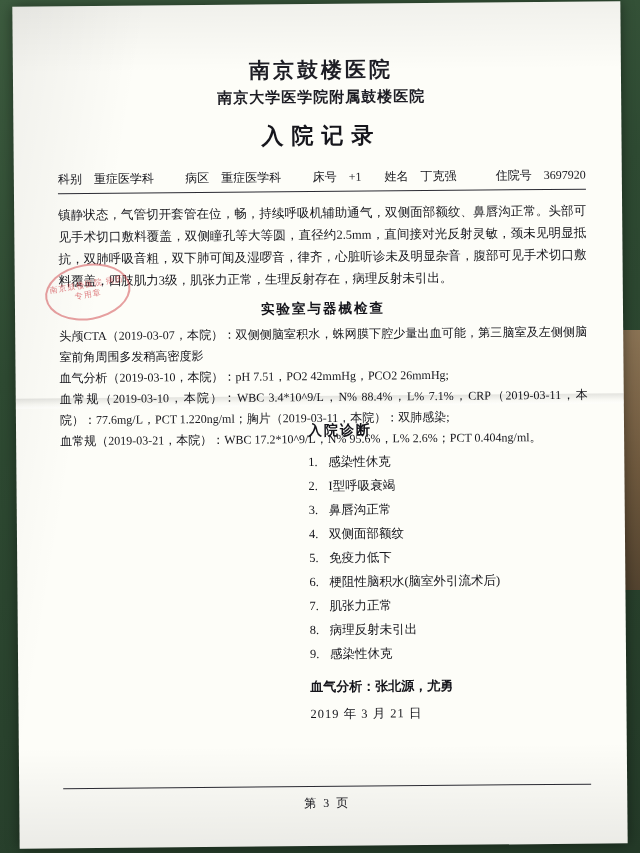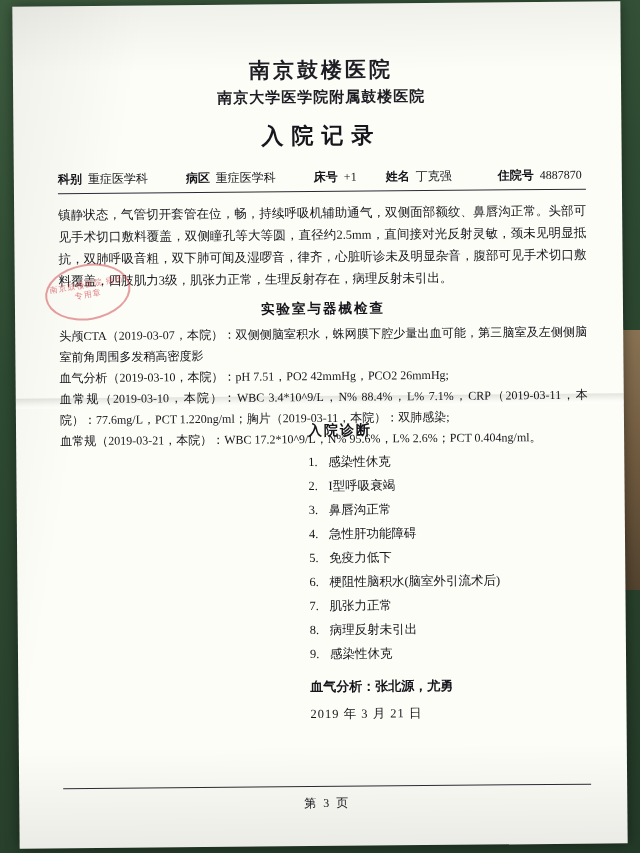--- a/index.html
+++ b/index.html
@@ -97,21 +97,21 @@
   .meta-row{
     display:flex;
     gap:0px;
     font-size:12px;
     margin-top:18px;
     padding-bottom:5px;
     border-bottom:1.4px solid #2b2b33;
     color:#14141a;
   }
   .meta-row .cell{ white-space:nowrap; }
-  .meta-row .cell .lbl{ margin-right:6px;font-weight:bold; }
+  .meta-row .cell .lbl{ margin-right:12px; }
   .m1{width:128px}
   .m2{width:128px}
   .m3{width:72px}
   .m4{width:112px}
   .m5{flex:1}
 
   .body-text{
     margin-top:10px;
     font-size:12.5px;
     line-height:22px;
@@ -221,21 +221,21 @@
       <div class="cell m2">
         <span class="lbl">病区</span><span>重症医学科</span>
       </div>
       <div class="cell m3">
         <span class="lbl">床号</span><span>+1</span>
       </div>
       <div class="cell m4">
         <span class="lbl">姓名</span><span>丁克强</span>
       </div>
       <div class="cell m5">
-        <span class="lbl">住院号</span><span>4887870</span>
+        <span class="lbl">住院号</span><span>3697920</span>
       </div>
     </div>
 
     <div class="body-text">镇静状态，气管切开套管在位，畅，持续呼吸机辅助通气，双侧面部额纹、鼻唇沟正常。头部可见手术切口敷料覆盖，双侧瞳孔等大等圆，直径约2.5mm，直间接对光反射灵敏，颈未见明显抵抗，双肺呼吸音粗，双下肺可闻及湿啰音，律齐，心脏听诊未及明显杂音，腹部可见手术切口敷料覆盖，四肢肌力3级，肌张力正常，生理反射存在，病理反射未引出。</div>
 
     <div class="section-h">实验室与器械检查</div>
 
     <div class="lab-line">头颅CTA（2019-03-07，本院）：双侧侧脑室积水，蛛网膜下腔少量出血可能，第三脑室及左侧侧脑室前角周围多发稍高密度影</div>
     <div class="lab-line">血气分析（2019-03-10，本院）：pH 7.51，PO2 42mmHg，PCO2 26mmHg;</div>
     <div class="lab-line">血常规（2019-03-10，本院）：WBC 3.4*10^9/L，N% 88.4%，L% 7.1%，CRP（2019-03-11，本院）：77.6mg/L，PCT 1.220ng/ml；胸片（2019-03-11，本院）：双肺感染;</div>
@@ -244,21 +244,21 @@
   </div>
 
   <div class="stamp">南京鼓楼医院 病历专用章</div>
 
   <div class="dx-block">
     <div class="dx-title">入院诊断</div>
 
     <div class="dx-item"><span class="dx-num">1.</span><span>感染性休克</span></div>
     <div class="dx-item"><span class="dx-num">2.</span><span>I型呼吸衰竭</span></div>
     <div class="dx-item"><span class="dx-num">3.</span><span>鼻唇沟正常</span></div>
-    <div class="dx-item"><span class="dx-num">4.</span><span>急性肝功能障碍</span></div>
+    <div class="dx-item"><span class="dx-num">4.</span><span>双侧面部额纹</span></div>
     <div class="dx-item"><span class="dx-num">5.</span><span>免疫力低下</span></div>
     <div class="dx-item"><span class="dx-num">6.</span><span>梗阻性脑积水(脑室外引流术后)</span></div>
     <div class="dx-item"><span class="dx-num">7.</span><span>肌张力正常</span></div>
     <div class="dx-item"><span class="dx-num">8.</span><span>病理反射未引出</span></div>
     <div class="dx-item"><span class="dx-num">9.</span><span>感染性休克</span></div>
 
     <div class="dx-sign">
       <span>血气分析：</span><span>张北源，尤勇</span>
     </div>
     <div class="dx-date">2019 年 3 月 21 日</div>

